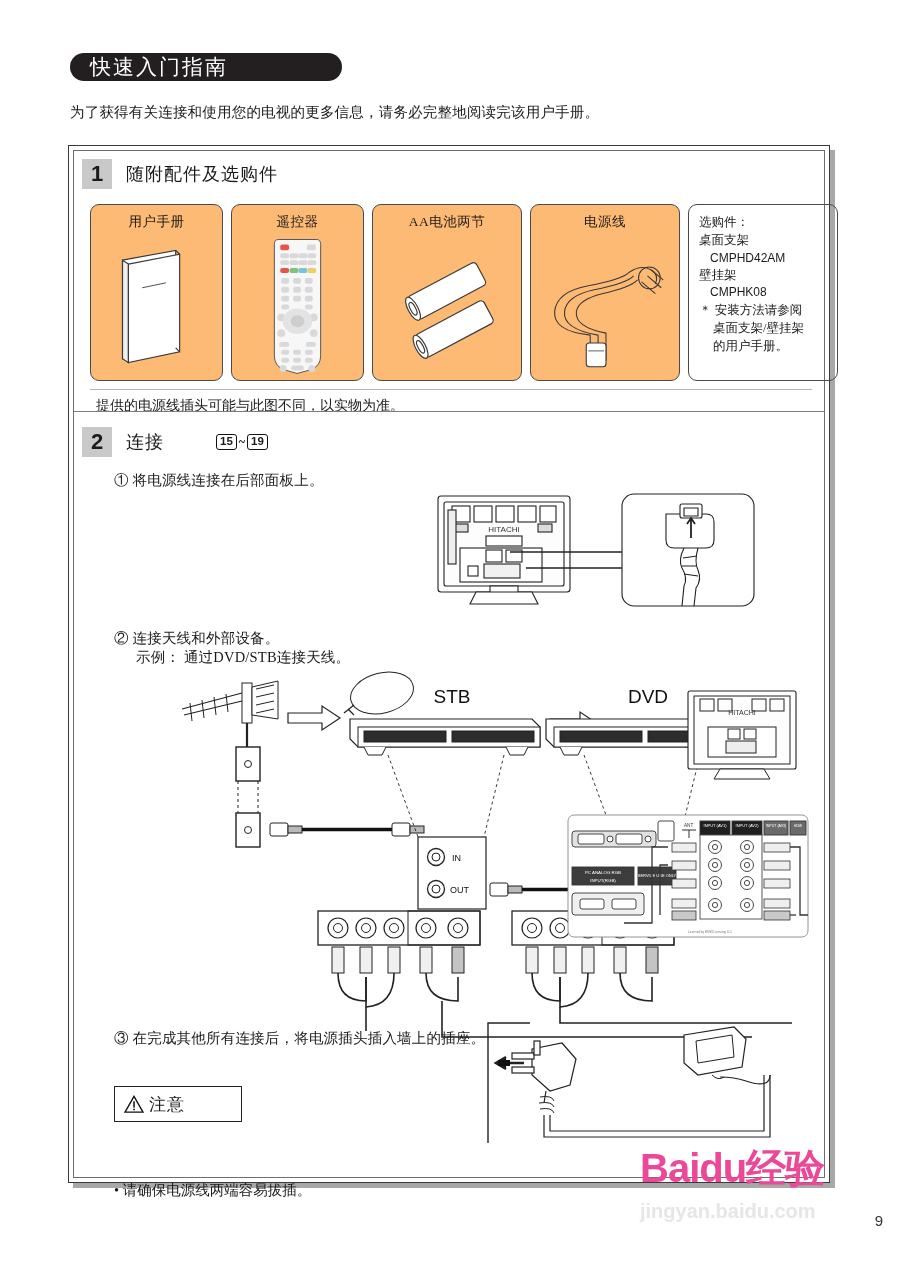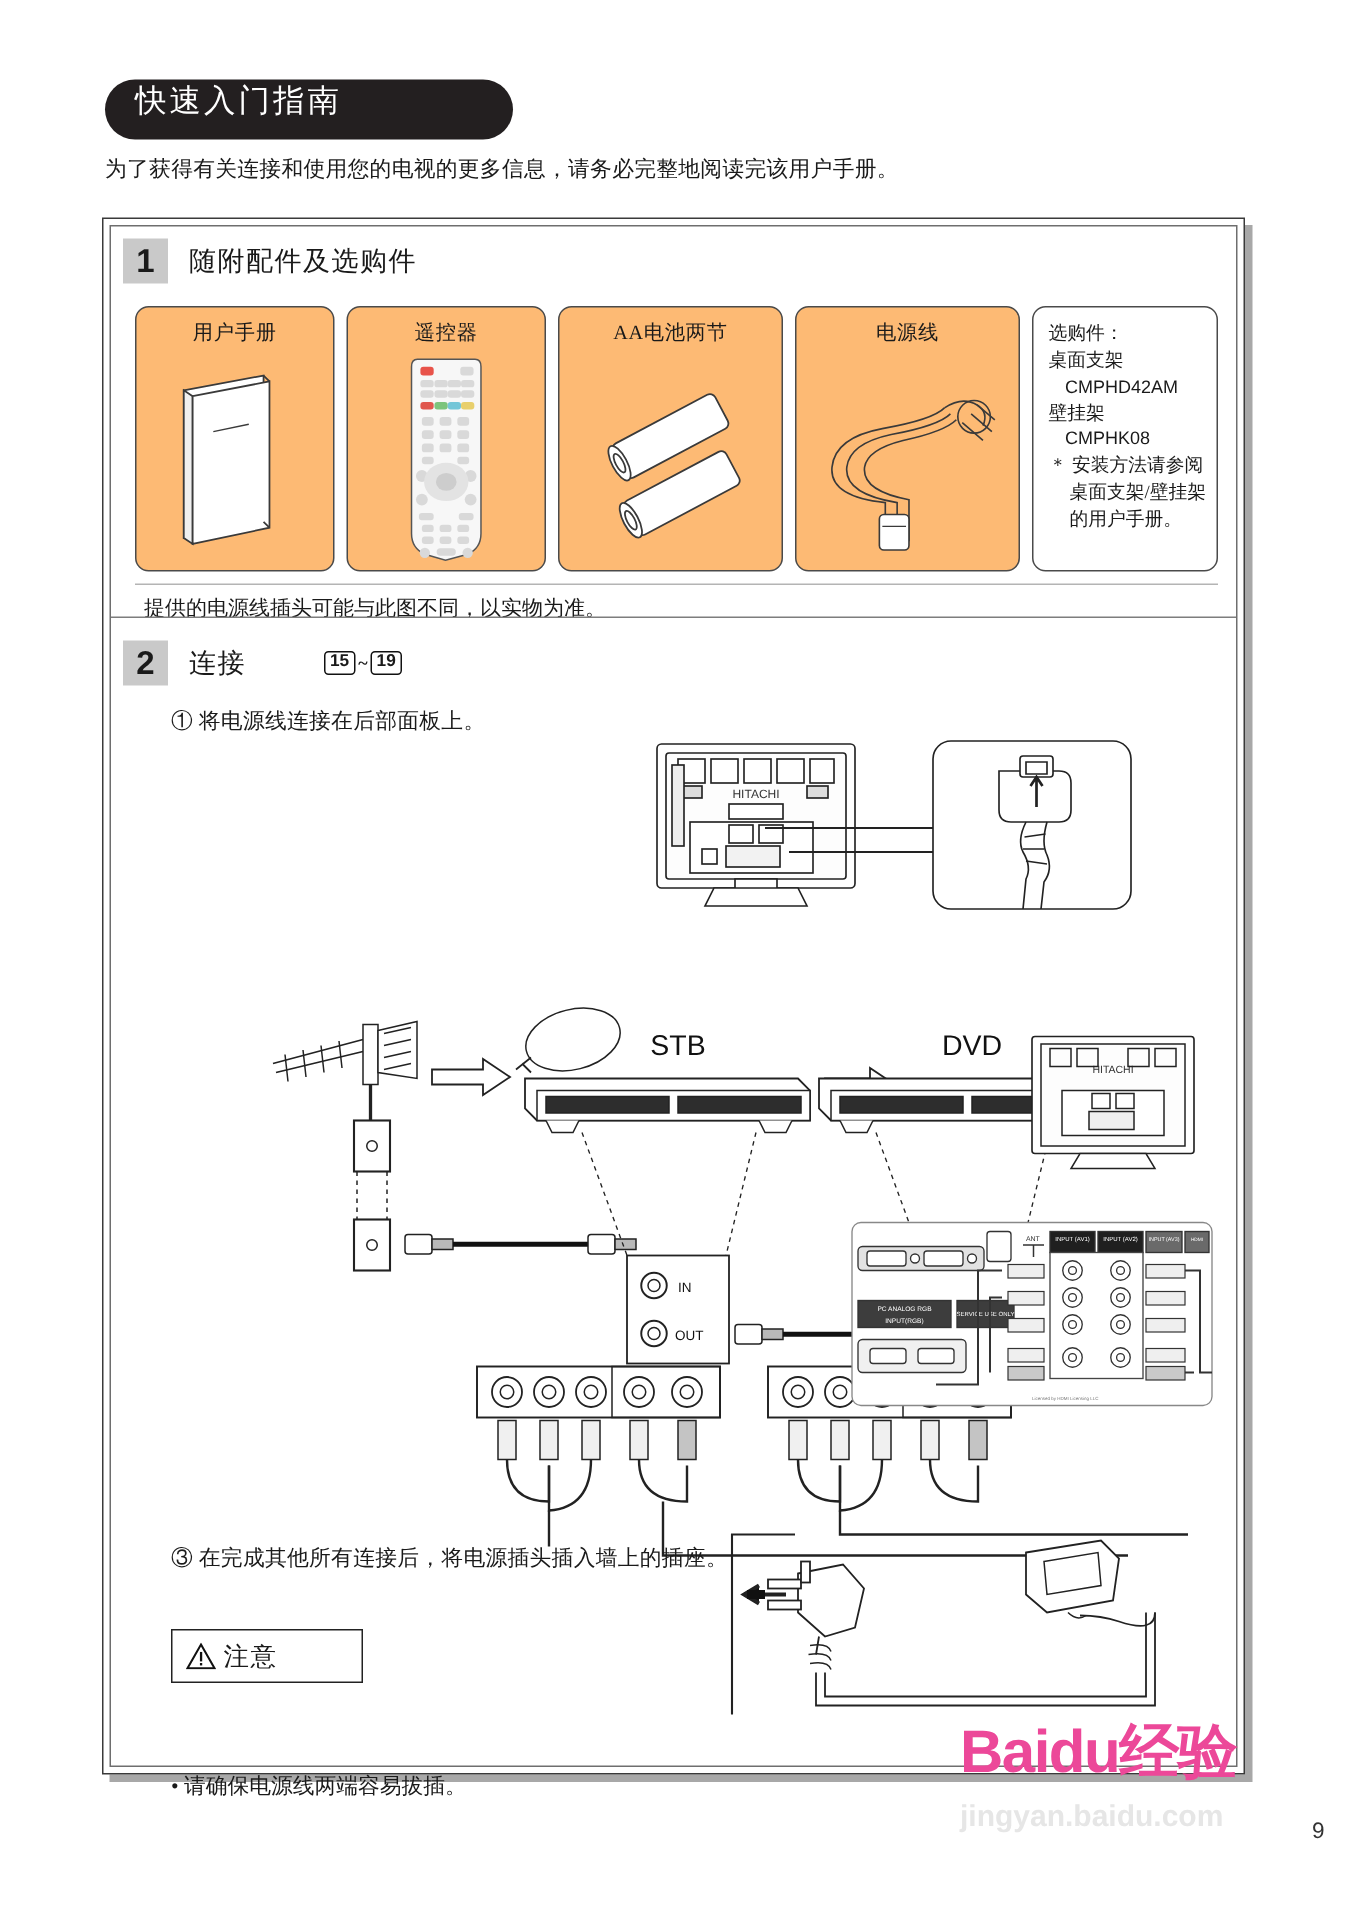--- a/index.html
+++ b/index.html
@@ -9,23 +9,23 @@
     background: #ffffff;
     font-family: "Liberation Serif", "DejaVu Serif", serif;
     color: #1a1a1a;
     position: relative;
     overflow: hidden;
   }
 
   
   .title-pill {
     position:absolute; left:70px; top:53px;
-    width:272px; height:40px;
+    width:272px; height:28px;
     background:#231f20; border-radius:20px;
-    display:flex; align-items:flex-start;
+    display:flex; align-items:flex-end;
   }
   .title-pill span {
     color:#fff; font-size:21px; letter-spacing:2px;
     margin-left:20px; font-family:"Liberation Sans","DejaVu Sans",sans-serif;
   }
   .intro-line {
     position:absolute; left:70px; top:103px; width:800px;
     font-size:14.5px; letter-spacing:0.2px;
   }
 
@@ -83,21 +83,21 @@
   }
   .acc-box.wide { width:150px; }
   .acc-label {
     text-align:center; font-size:13.5px; margin-top:8px;
     letter-spacing:0.5px;
   }
   .acc-art { position:absolute; left:0; right:0; top:30px; bottom:4px; }
   .acc-art svg { width:100%; height:100%; }
 
   .opt-box {
-    width:124px; height:177px;
+    width:150px; height:177px;
     border:1.4px solid #4a4a4a; border-radius:9px;
     padding:9px 7px 0 10px;
     font-size:12.5px; line-height:1.42;
   }
   .opt-box .ind { padding-left:11px; }
   .opt-box .star { margin-top:1px; }
   .opt-box .star-ind { padding-left:14px; }
 
   .note-sep {
     position:absolute; left:16px; top:230px;
@@ -342,20 +342,24 @@
       <path d="M240 28 L280 28 Q288 28 288 36 L288 54 Q288 62 280 62 L248 62 Q240 62 240 54 Z" fill="#fff"></path>
       <rect x="254" y="18" width="22" height="14" rx="2" fill="#fff"></rect>
       <path d="M258 22 L272 22 L272 30 L258 30 Z" fill="#fff"></path>
       <path d="M265 52 L265 32 M261 38 L265 32 L269 38" stroke-width="1.8"></path>
       <path d="M258 62 Q252 74 256 82 Q262 92 258 100 L256 120"></path>
       <path d="M272 62 Q268 76 272 84 Q276 94 270 102 L268 120"></path>
       <path d="M257 72 L271 70 M256 80 L270 80 M258 88 L272 90"></path>
     </svg>
   </div>
 
+  <div class="step" style="left:40px; top:478px;">
+    <span>② 连接天线和外部设备。</span>
+    <span class="sub">示例： 通过DVD/STB连接天线。</span>
+  </div>
 
   <div class="art" style="left:18px; top:520px;">
     <svg width="724" height="400" viewBox="0 0 724 400" fill="none" stroke="#222" stroke-width="1">
 
       <g>
         <path d="M90 38 L150 22 M92 44 L150 30" stroke-width="1.2"></path>
         <path d="M98 32 L100 50 M110 29 L112 47 M122 26 L124 44 M134 23 L136 41" stroke-width="1"></path>
         <rect x="150" y="12" width="10" height="40" fill="#fff"></rect>
         <path d="M160 16 L186 10 L186 48 L160 44 Z" fill="#fff"></path>
         <path d="M164 18 L182 14 M164 26 L182 22 M164 34 L182 30 M164 42 L182 38"></path>

